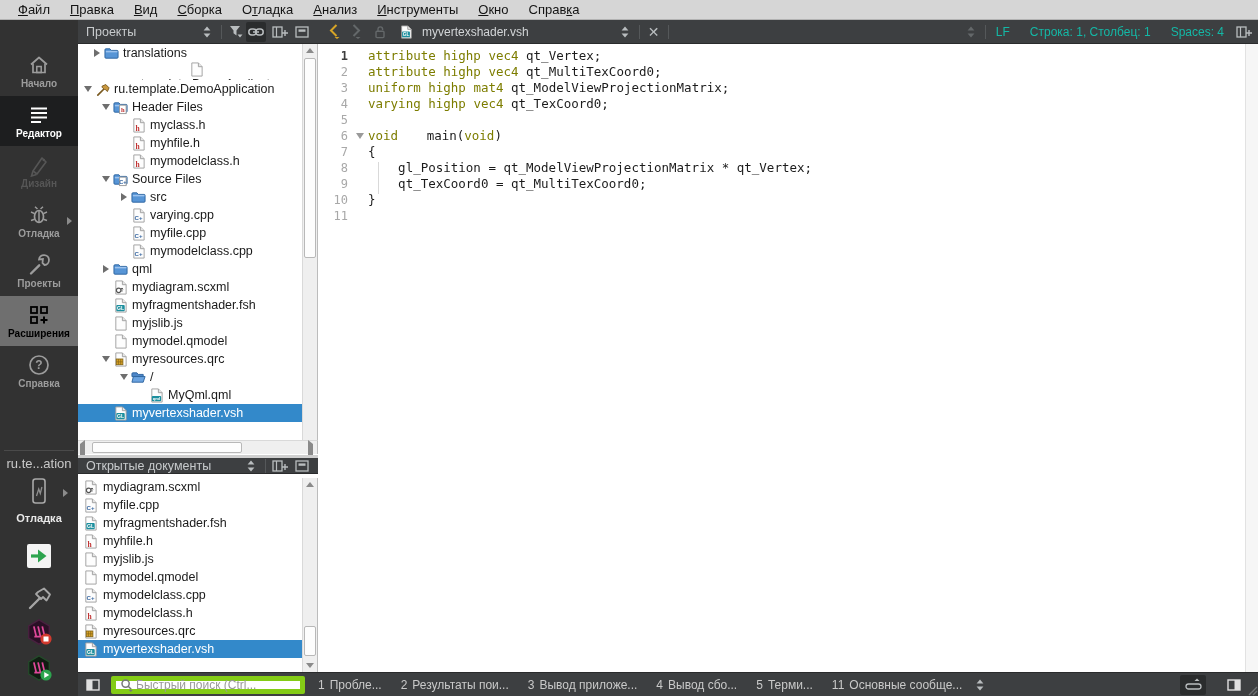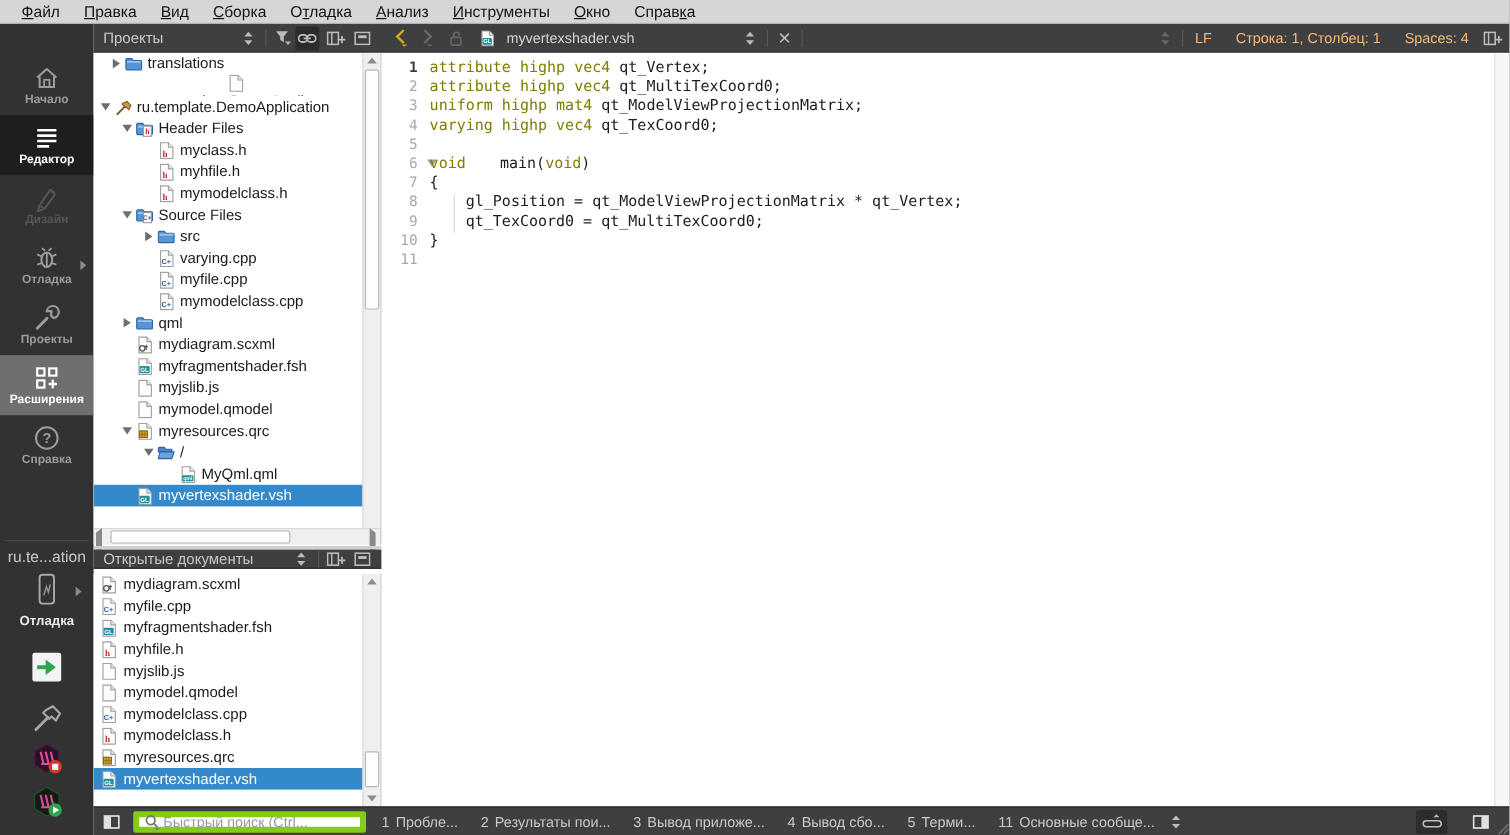--- a/index.html
+++ b/index.html
@@ -13,21 +13,21 @@
            border-bottom:1px solid #b2b2b2;display:flex;align-items:center;padding-left:8px;
            font-size:13px;color:#141414;}
   .menu-item{padding:0 10px;height:20px;line-height:19px;white-space:nowrap;cursor:default;}
 
   
   #sidebar{position:absolute;left:0;top:20px;width:78px;height:676px;background:#323232;}
   .mode{height:50px;display:flex;flex-direction:column;align-items:center;justify-content:center;
         color:#9c9c9c;position:relative;}
   .mode .mlabel{font-size:10px;font-weight:bold;margin-top:1px;}
   .mode.active{background:#1d1e1f;color:#fdfdfd;}
-  .mode.highlighted{background:#6f6f6f;color:#ffffff;}
+  .mode.highlighted{background:#6f6f6f;color:#000000;}
   .mode.disabled{color:#565656;}
   .micon{display:block;height:24px;}
   .micon svg{width:24px;height:24px;display:block;}
   .marrow{position:absolute;right:6px;top:50%;margin-top:-4px;width:0;height:0;
           border-left:5px solid #8b8b8b;border-top:4px solid transparent;border-bottom:4px solid transparent;}
   #modes{position:absolute;left:0;top:26px;width:78px;}
   #kit-divider{position:absolute;left:4px;top:430px;width:70px;height:1px;background:#4a4a4a;}
   #kit{position:absolute;left:0;top:436px;width:78px;color:#c4c4c4;text-align:center;}
   #kit-project{font-size:13px;color:#c9c9c9;}
   #kit-device{position:relative;margin:6px auto 0;width:78px;height:32px;}
@@ -44,21 +44,21 @@
   .tb-ic{width:20px;height:20px;display:flex;align-items:center;justify-content:center;flex:none;color:#b9bdbf;}
   .tb-ic svg{display:block;}
   .tb-ic.pressed{background:#2a2c2d;border-radius:2px;}
   .tb-ic.dim{color:#64686a;}
   #pane-header{width:240px;flex:none;display:flex;align-items:center;padding:0 6px 0 8px;}
   #pane-title{flex:1;color:#c7cacc;font-size:12.5px;}
   #ed-back{color:#d8a526;}
   #ed-file{color:#d2d5d7;margin-left:6px;white-space:nowrap;}
   #ed-spacer1{width:86px;flex:none;}
   #ed-flex{flex:1;}
-  .tb-text{white-space:nowrap;color:#fdba74;}
+  .tb-text{white-space:nowrap;color:#14b8a6;}
   #tb-right{display:flex;align-items:center;gap:0;margin-right:4px;}
 
   
   #projects-panel{position:absolute;left:78px;top:44px;width:240px;height:396px;background:#ffffff;
                   overflow:hidden;border-right:1px solid #bcbcbc;}
   .trow{height:18px;display:flex;align-items:center;font-size:12.5px;color:#1a1a1a;white-space:nowrap;width:225px;overflow:hidden;}
   .trow.selected{background:#3389ca;color:#ffffff;}
   .texp{width:13px;flex:none;display:flex;align-items:center;justify-content:center;}
   .texp .tri-r{width:0;height:0;border-left:6px solid #6e6e6e;border-top:4px solid transparent;border-bottom:4px solid transparent;}
   .texp .tri-d{width:0;height:0;border-top:6px solid #6e6e6e;border-left:4px solid transparent;border-right:4px solid transparent;}
@@ -96,21 +96,21 @@
 
   
   #editor{position:absolute;left:318px;top:44px;width:940px;height:628px;background:#ffffff;overflow:hidden;
           font-family:"DejaVu Sans Mono","Liberation Mono",monospace;font-size:12.5px;}
   #gutter{position:absolute;left:0;top:4px;width:34px;}
   .gut{height:16px;line-height:16px;text-align:right;padding-right:4px;color:#a8a8a8;font-size:12px;}
   .gut.current{color:#3c3c3c;font-weight:bold;}
   #foldcol{position:absolute;left:34px;top:4px;width:16px;}
   .fold{height:16px;display:flex;align-items:center;justify-content:center;}
   .fold .tri-d{width:0;height:0;border-top:6px solid #9a9a9a;border-left:4px solid transparent;border-right:4px solid transparent;}
-  #code{position:absolute;left:40px;top:4px;right:14px;}
+  #code{position:absolute;left:50px;top:4px;right:14px;}
   .cline{height:16px;line-height:16px;white-space:pre;color:#1c1c1c;}
   .seg.kw{color:#7d7d00;}
   .seg.pl{color:#1c1c1c;}
   .seg.fn{color:#1c1c1c;margin-left:21px;}
   #indent-guide{position:absolute;left:60px;top:118px;width:1px;height:32px;background:#d9d9d9;}
   #ed-vsb{position:absolute;top:0;right:0;width:13px;height:628px;background:#f6f6f6;border-left:1px solid #e2e2e2;}
 
   
   #statusbar{position:absolute;left:78px;top:672px;width:1180px;height:24px;background:#3d3f41;
              border-top:1px solid #2a2b2c;display:flex;align-items:center;color:#c9c9c9;font-size:12px;}

